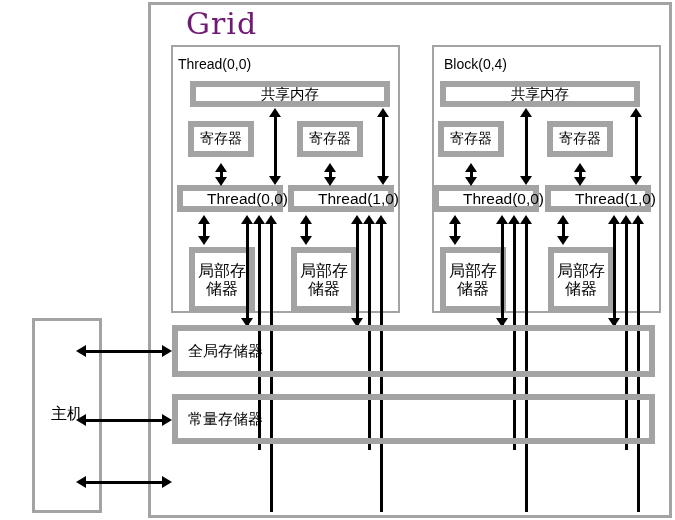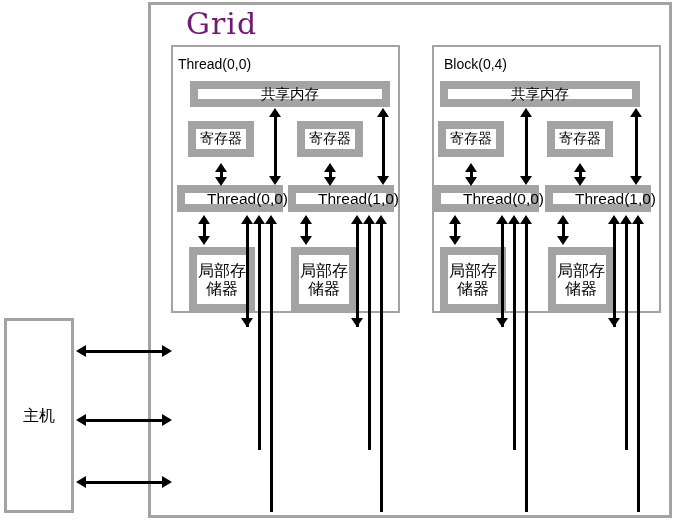--- a/index.html
+++ b/index.html
@@ -12,21 +12,21 @@
     width: 675px;
     height: 520px;
     background: #ffffff;
     font-family: "Liberation Sans", sans-serif;
     overflow: hidden;
   }
   .box {
     position: absolute;
     box-sizing: border-box;
     background: #ffffff;
-    border: 8px solid #a3a3a3;
+    border: 6px solid #a3a3a3;
     display: flex;
     align-items: center;
     justify-content: center;
     text-align: center;
     color: #000000;
     line-height: 1.12;
   }
 
   
   #device-frame {
@@ -65,22 +65,23 @@
   .local-box { font-size: 16px; font-family: "DejaVu Sans", sans-serif; }
   .gmem-box {
     font-size: 15px;
     font-family: "DejaVu Sans", sans-serif;
     justify-content: flex-start;
     padding-left: 10px;
     background: transparent;
   }
   .host-box {
     font-size: 16px;
-    font-family: Liberation Serif, serif;
+    font-family: Liberation Mono, monospace;
     border-width: 3px;
+    margin-left: 28px;
   }
 
   
   .vline {
     position: absolute;
     width: 3px;
     background: #000000;
   }
   .hline {
     position: absolute;
@@ -225,21 +226,23 @@
   <div class="arrow-up" style="left:608px; top:215px;"></div>
   <div class="vline" style="left:612.5px; top:222px; height:105px;"></div>
   <div class="arrow-down" style="left:608px; top:318px;"></div>
 
   <div class="arrow-up" style="left:620px; top:215px;"></div>
   <div class="vline" style="left:624.5px; top:222px; height:228px;"></div>
 
   <div class="arrow-up" style="left:632px; top:215px;"></div>
   <div class="vline" style="left:636.5px; top:222px; height:290px;"></div>
 
-
+  <div class="box gmem-box" style="left:172px; top:325px; width:483px; height:52px;">全局存储器</div>
+
+  <div class="box gmem-box" style="left:172px; top:394px; width:483px; height:50px;">常量存储器</div>
 
 
   <div class="box host-box" style="left:4px; top:318px; width:70px; height:195px;">主机</div>
 
   <div class="arrow-left" style="left:76px; top:345px;"></div>
   <div class="hline" style="left:86px; top:349.5px; width:80px;"></div>
   <div class="arrow-right" style="left:162px; top:345px;"></div>
 
   <div class="arrow-left" style="left:76px; top:414px;"></div>
   <div class="hline" style="left:86px; top:418.5px; width:80px;"></div>

